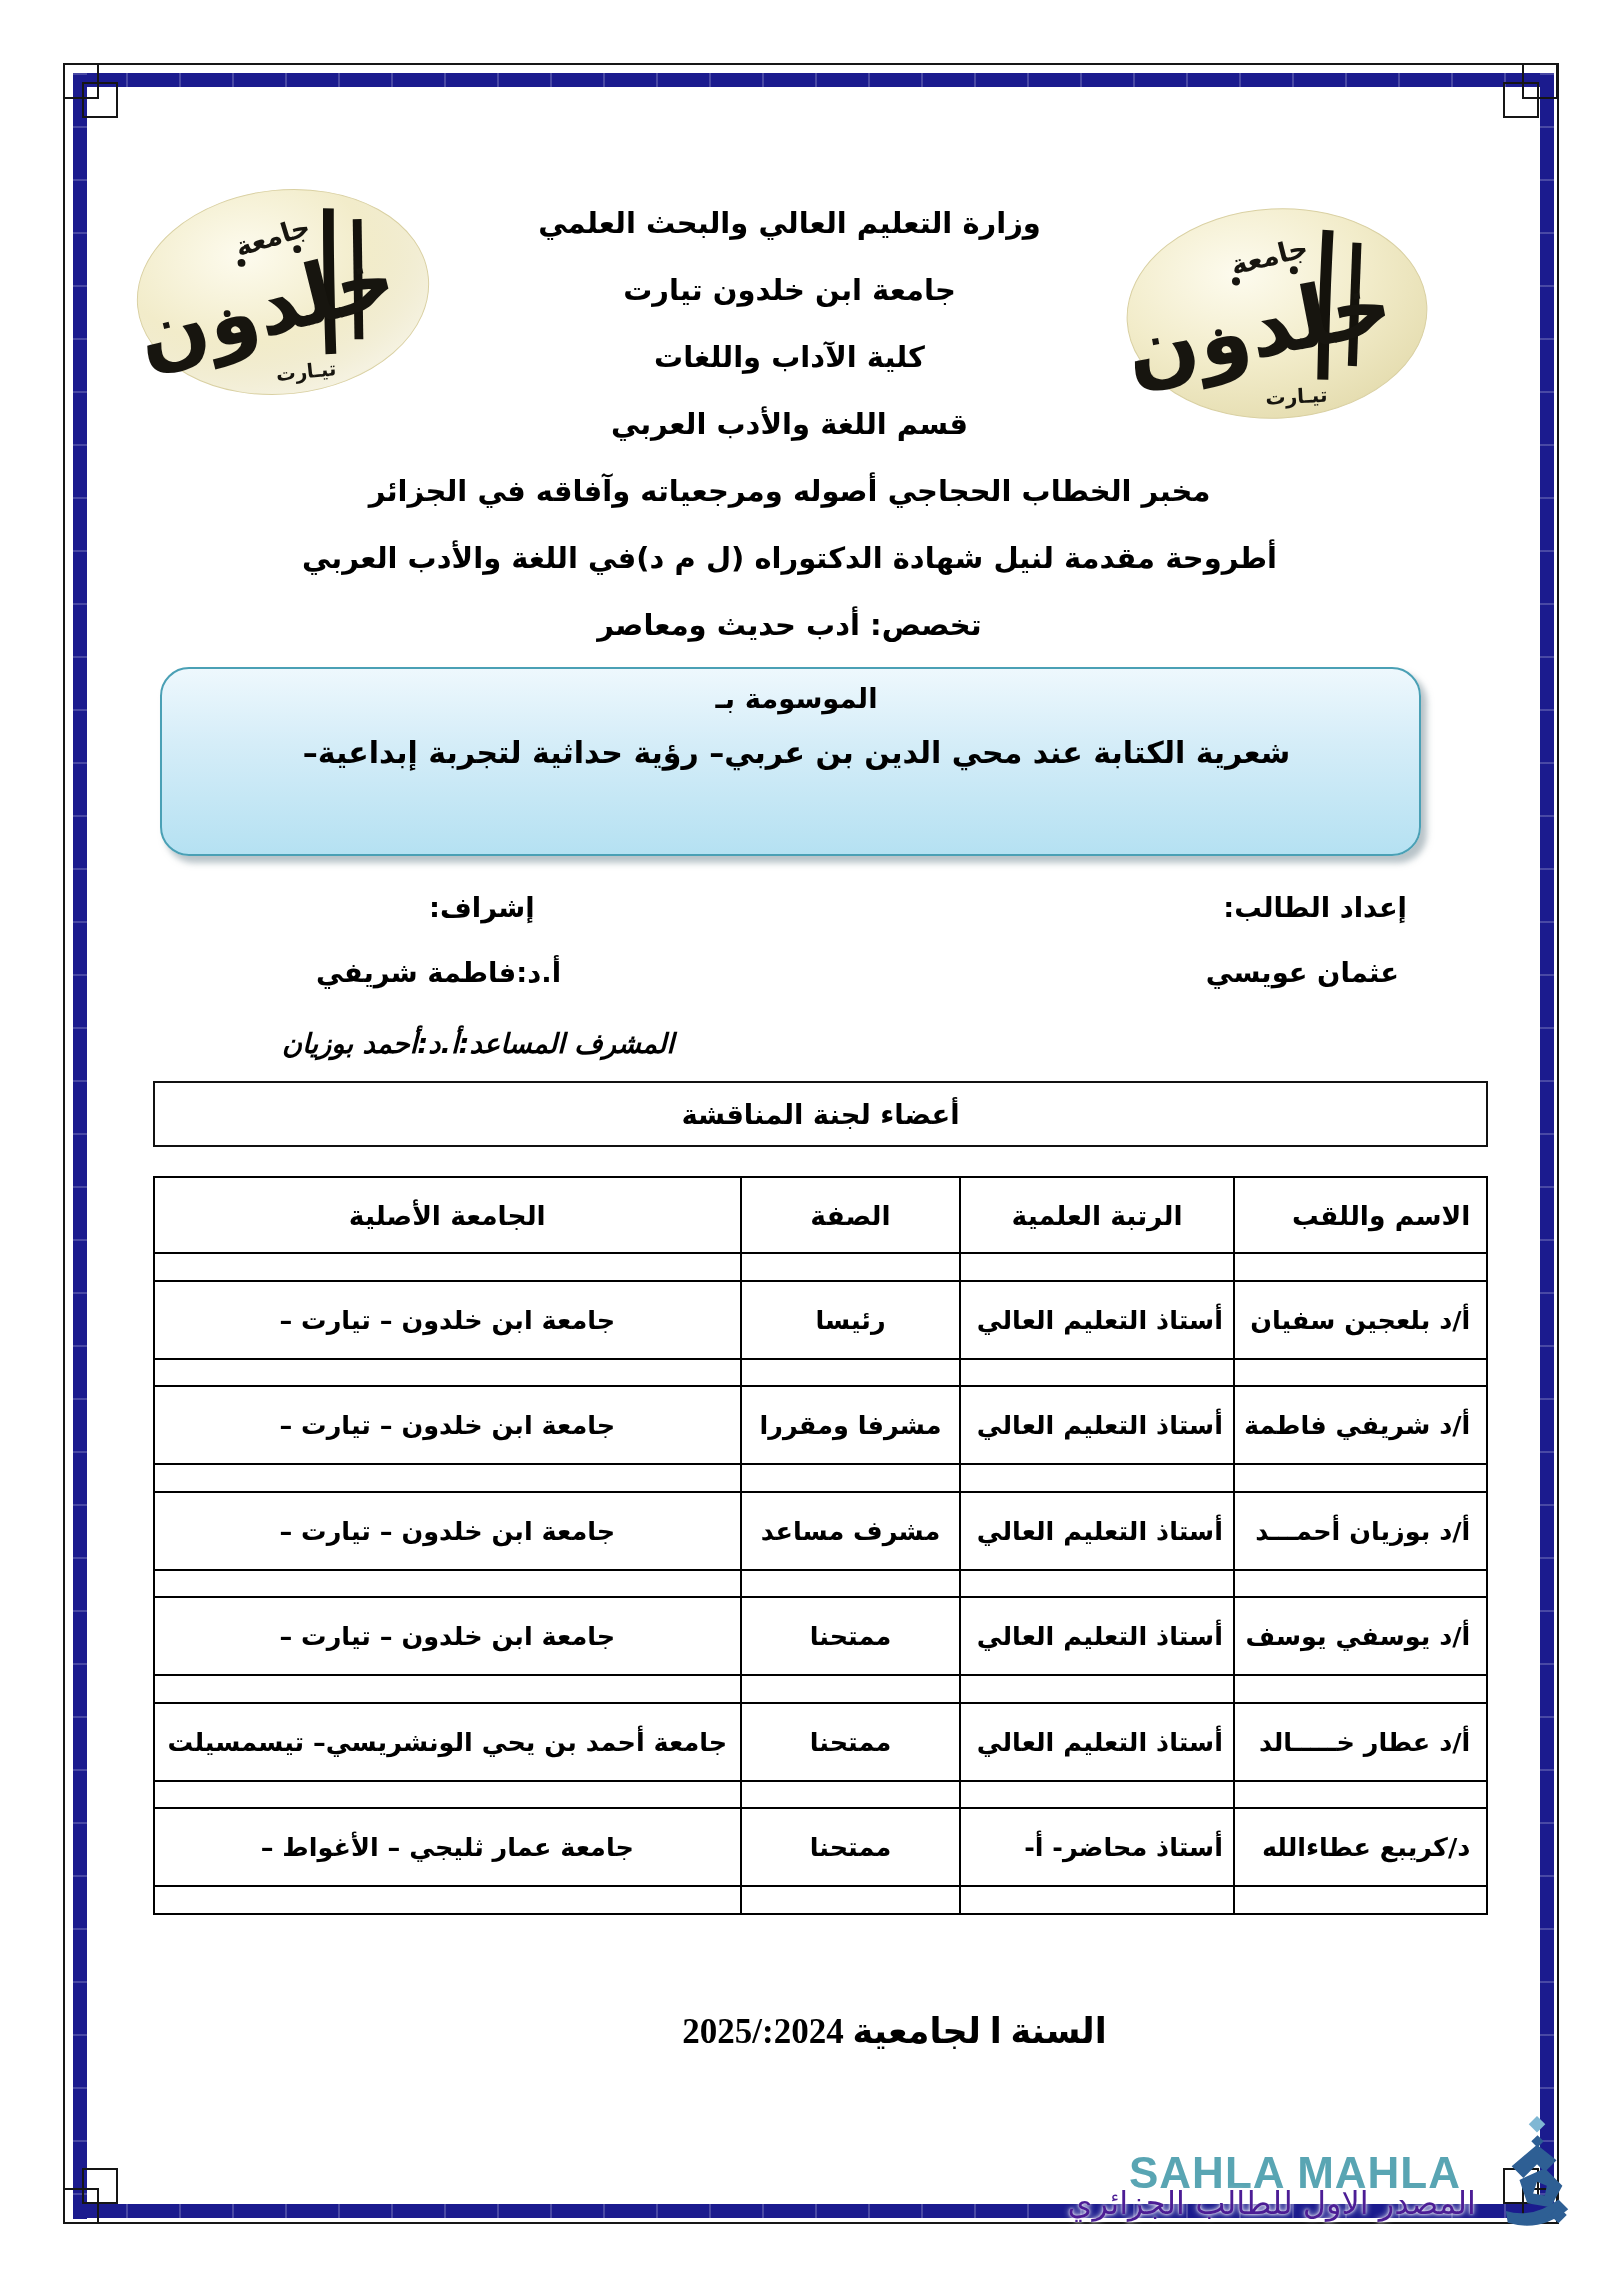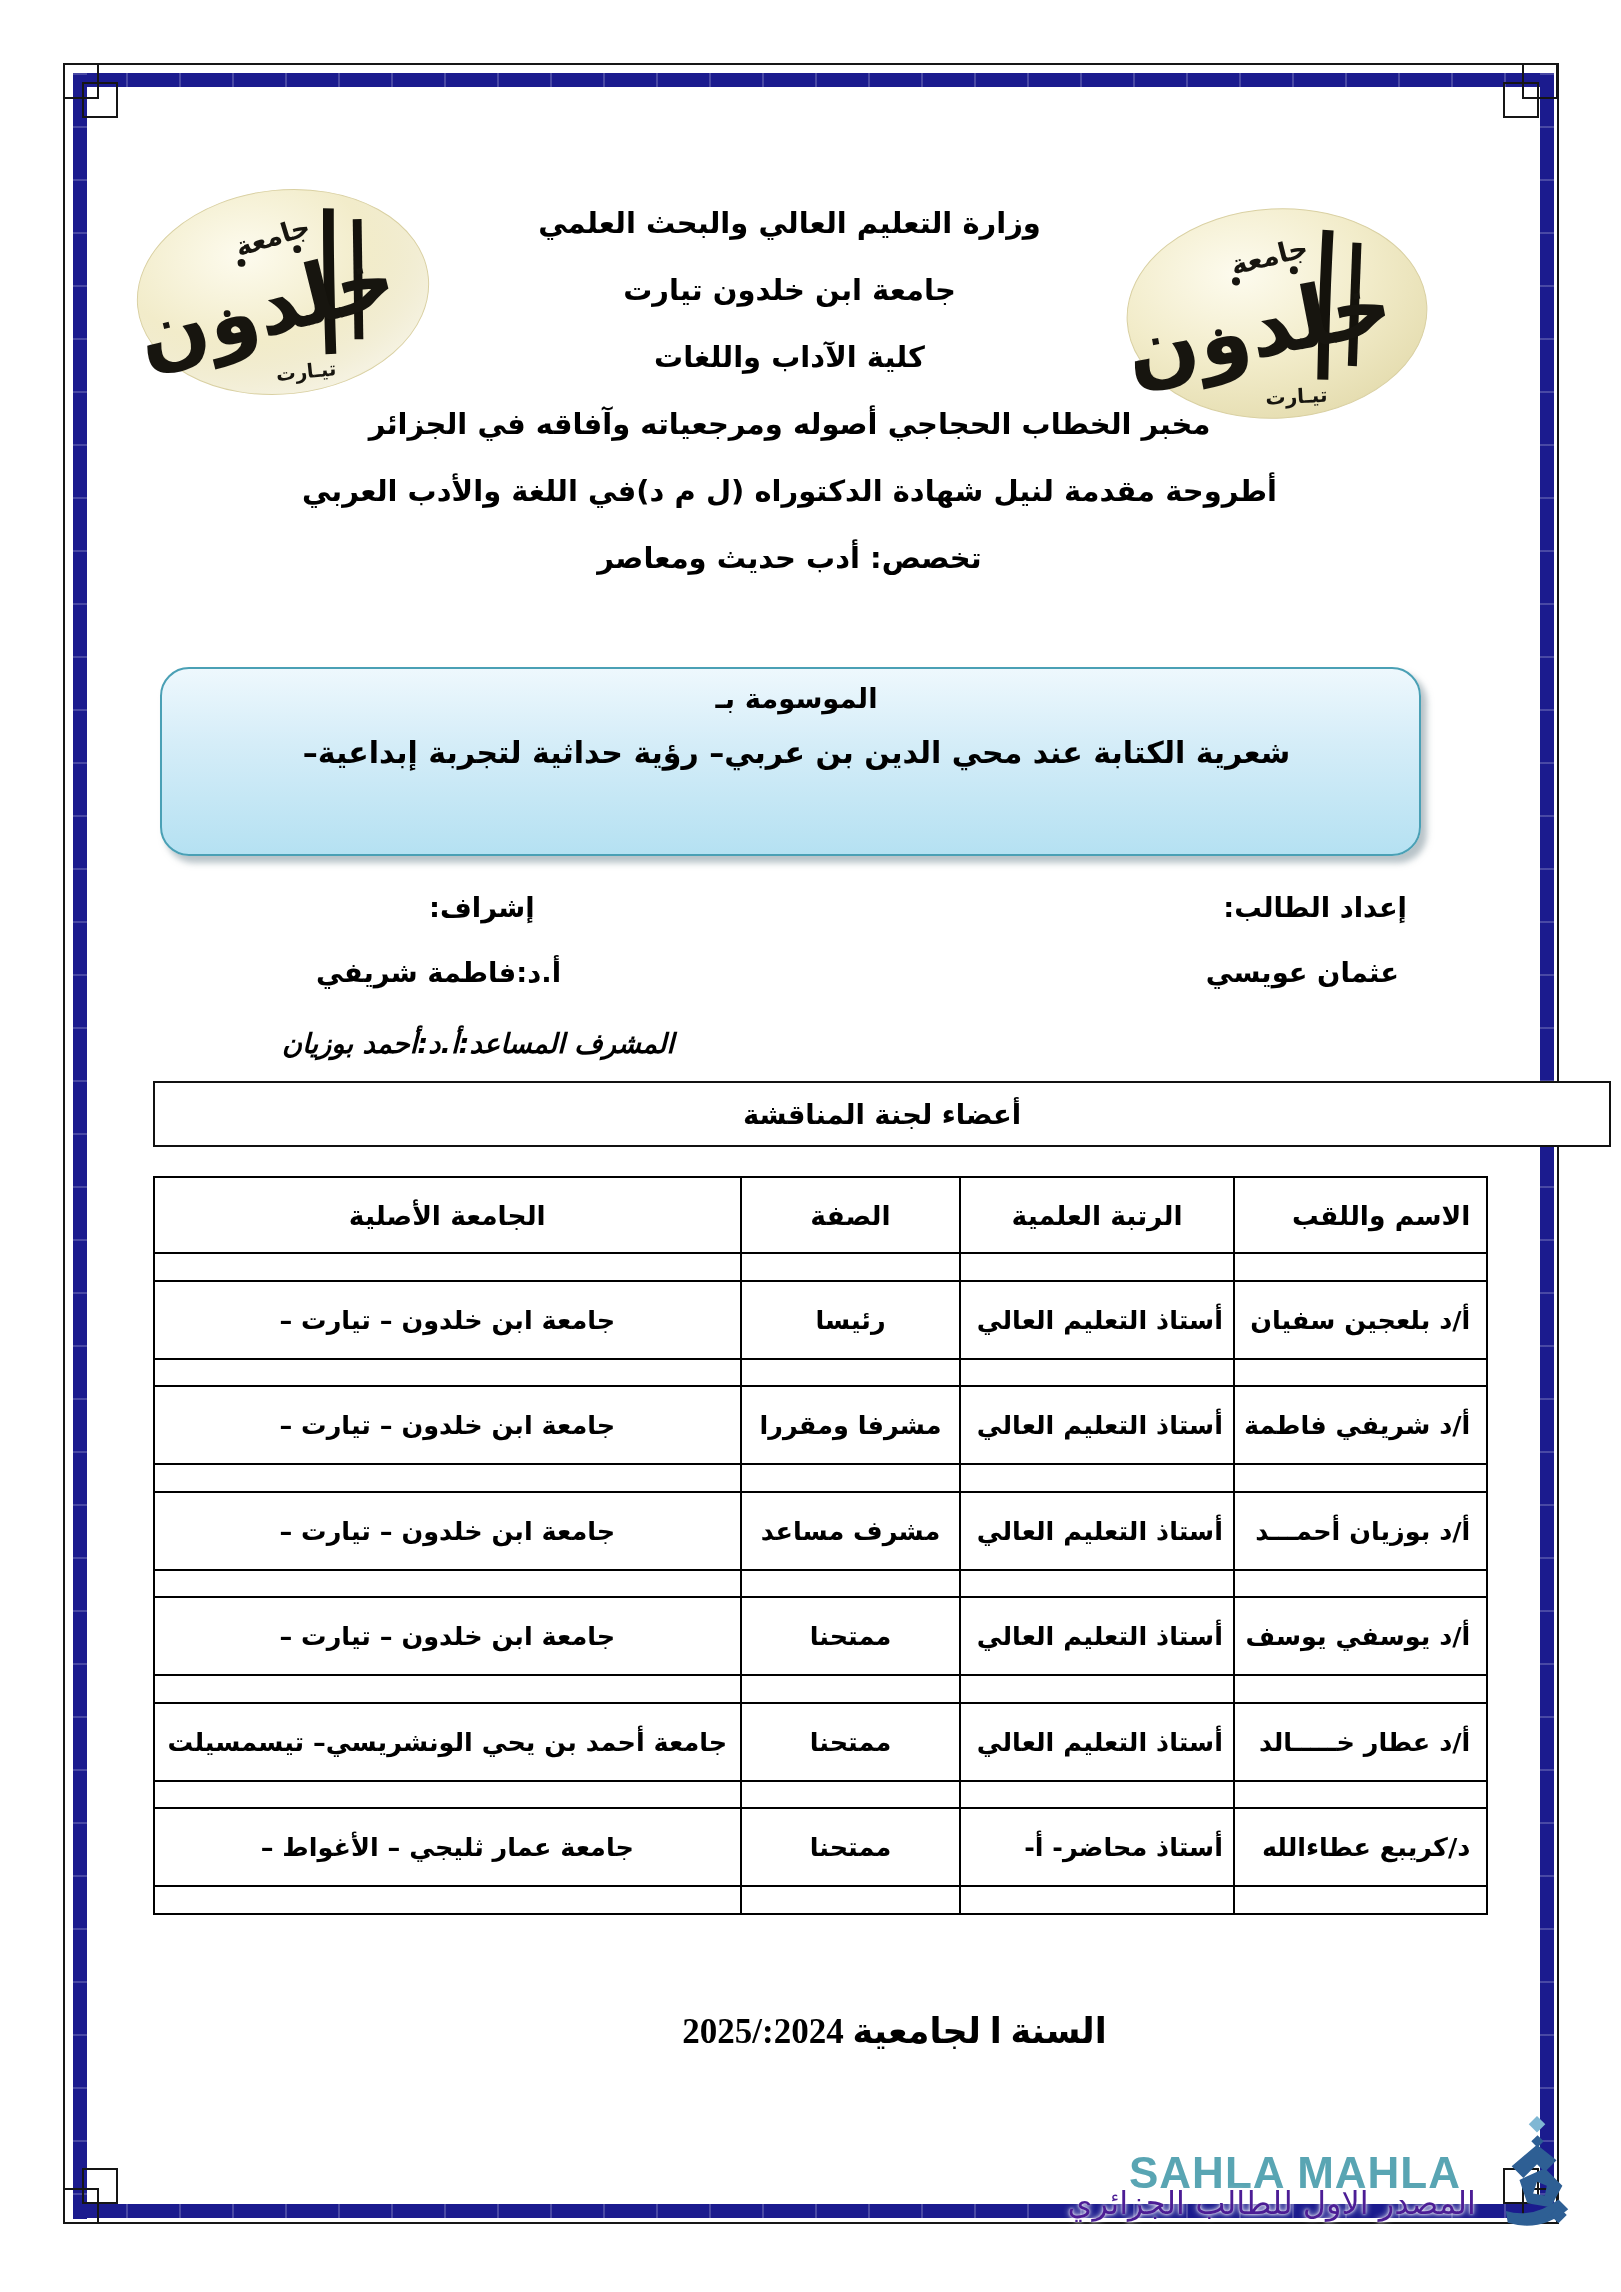--- a/index.html
+++ b/index.html
@@ -40,21 +40,21 @@
   .title-box .box-title{margin-top:21.6px;text-align:center;font-size:30px;font-weight:bold;}
   
   .person{position:absolute;font-size:27.4px;font-weight:bold;white-space:nowrap;margin-top:28px;}
   .p-prep-label{right:214px;top:864px;}
   .p-student{right:222px;top:929px;}
   .p-sup-label{left:429px;top:864px;}
   .p-supervisor{left:316px;top:929px;}
   .p-assistant{left:282px;top:1000px;font-style:italic;}
   
   .committee-title{
-    position:absolute;left:153px;top:1081px;width:1458px;height:66px;box-sizing:border-box;
+    position:absolute;left:153px;top:1081px;width:1335px;height:66px;box-sizing:border-box;
     border:2px solid #111;display:flex;align-items:center;justify-content:center;
     font-size:27.4px;font-weight:bold;background:#fff;
   }
   table.jury{
     position:absolute;left:153px;top:1176px;width:1335px;
     border-collapse:collapse;border:2.9px solid #000;table-layout:fixed;
   }
   table.jury th,table.jury td{border:2px solid #000;font-weight:bold;overflow:hidden;}
   table.jury th{font-size:26.5px;height:72px;}
   table.jury tr.row td{font-size:25.5px;height:74px;}
@@ -141,20 +141,21 @@
         <circle cx="170" cy="64" r="4" fill="#17150f"></circle>
         <circle cx="92" cy="122" r="3.5" fill="#17150f"></circle>
       <text x="166" y="196" font-size="20" font-weight="bold" text-anchor="middle" fill="#17150f">تيـارت</text>
     </svg>
   </div>
 
   <div class="hblock">
     <div class="hline">وزارة التعليم  العالي والبحث العلمي</div>
     <div class="hline">جامعة ابن خلدون تيارت</div>
     <div class="hline">كلية الآداب واللغات</div>
+    <div class="hline">قسم اللغة والأدب العربي</div>
     <div class="hline">مخبر الخطاب الحجاجي أصوله ومرجعياته وآفاقه في الجزائر</div>
     <div class="hline">أطروحة مقدمة لنيل شهادة الدكتوراه (ل م د)في اللغة والأدب العربي</div>
     <div class="hline">تخصص: أدب حديث ومعاصر</div>
   </div>
 
   <div class="title-box">
     <div class="box-label">الموسومة بـ</div>
     <div class="box-title">شعرية الكتابة عند محي الدين بن عربي– رؤية حداثية لتجربة إبداعية–</div>
   </div>
 

